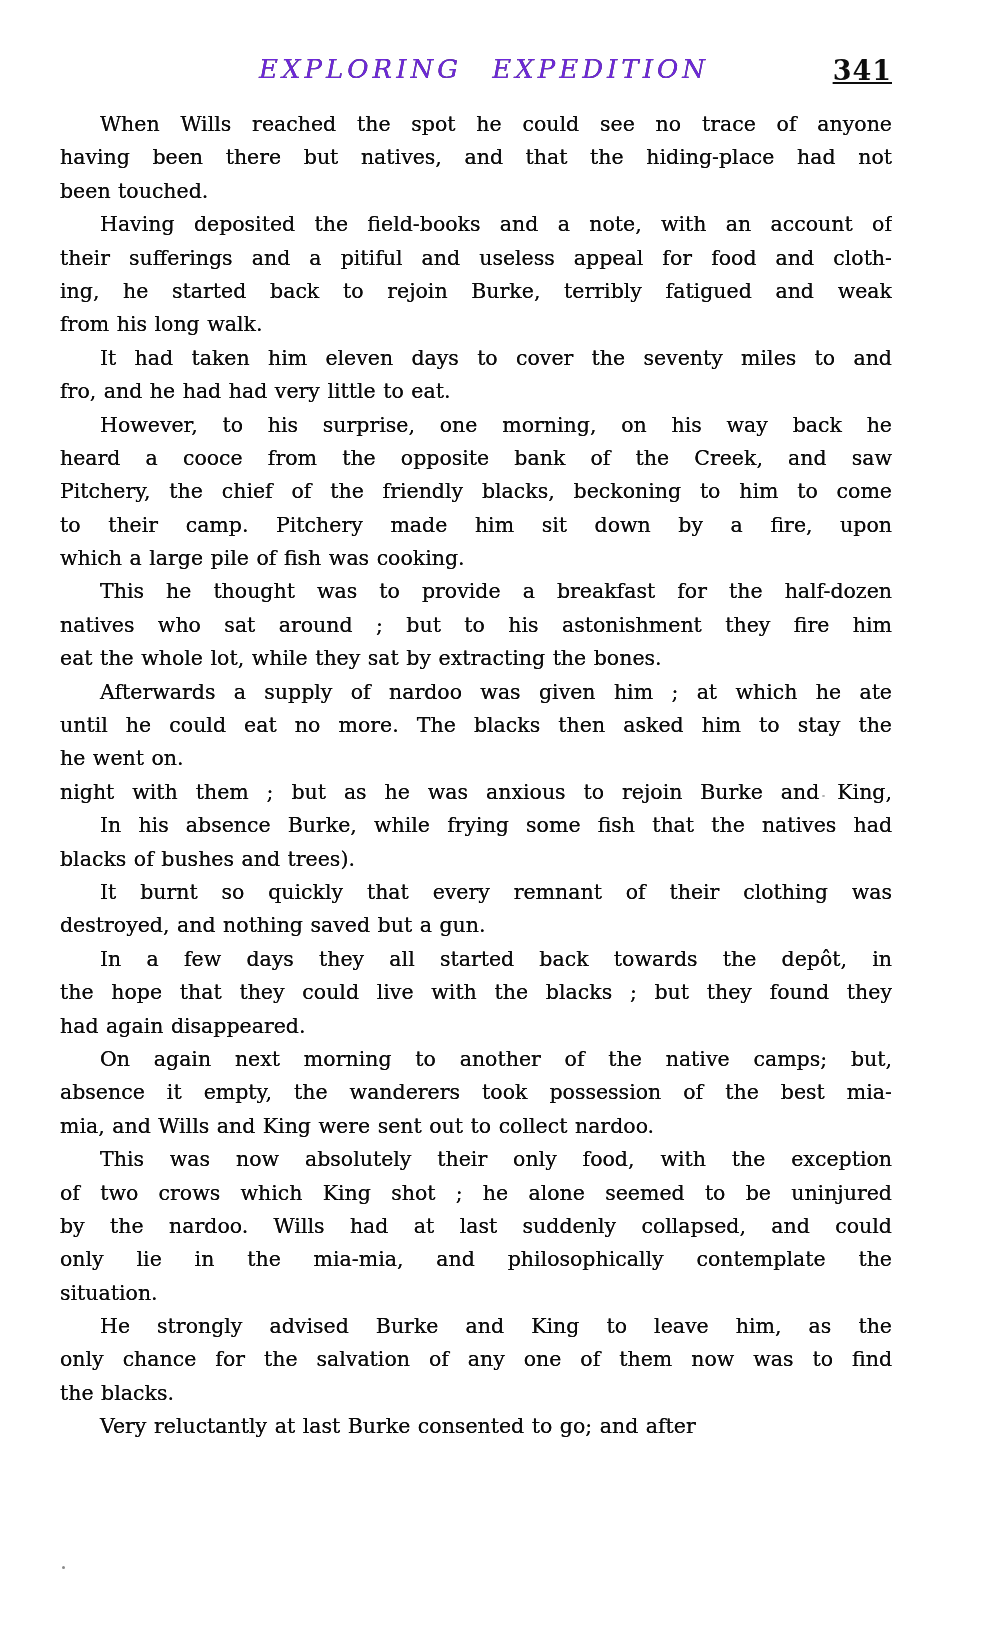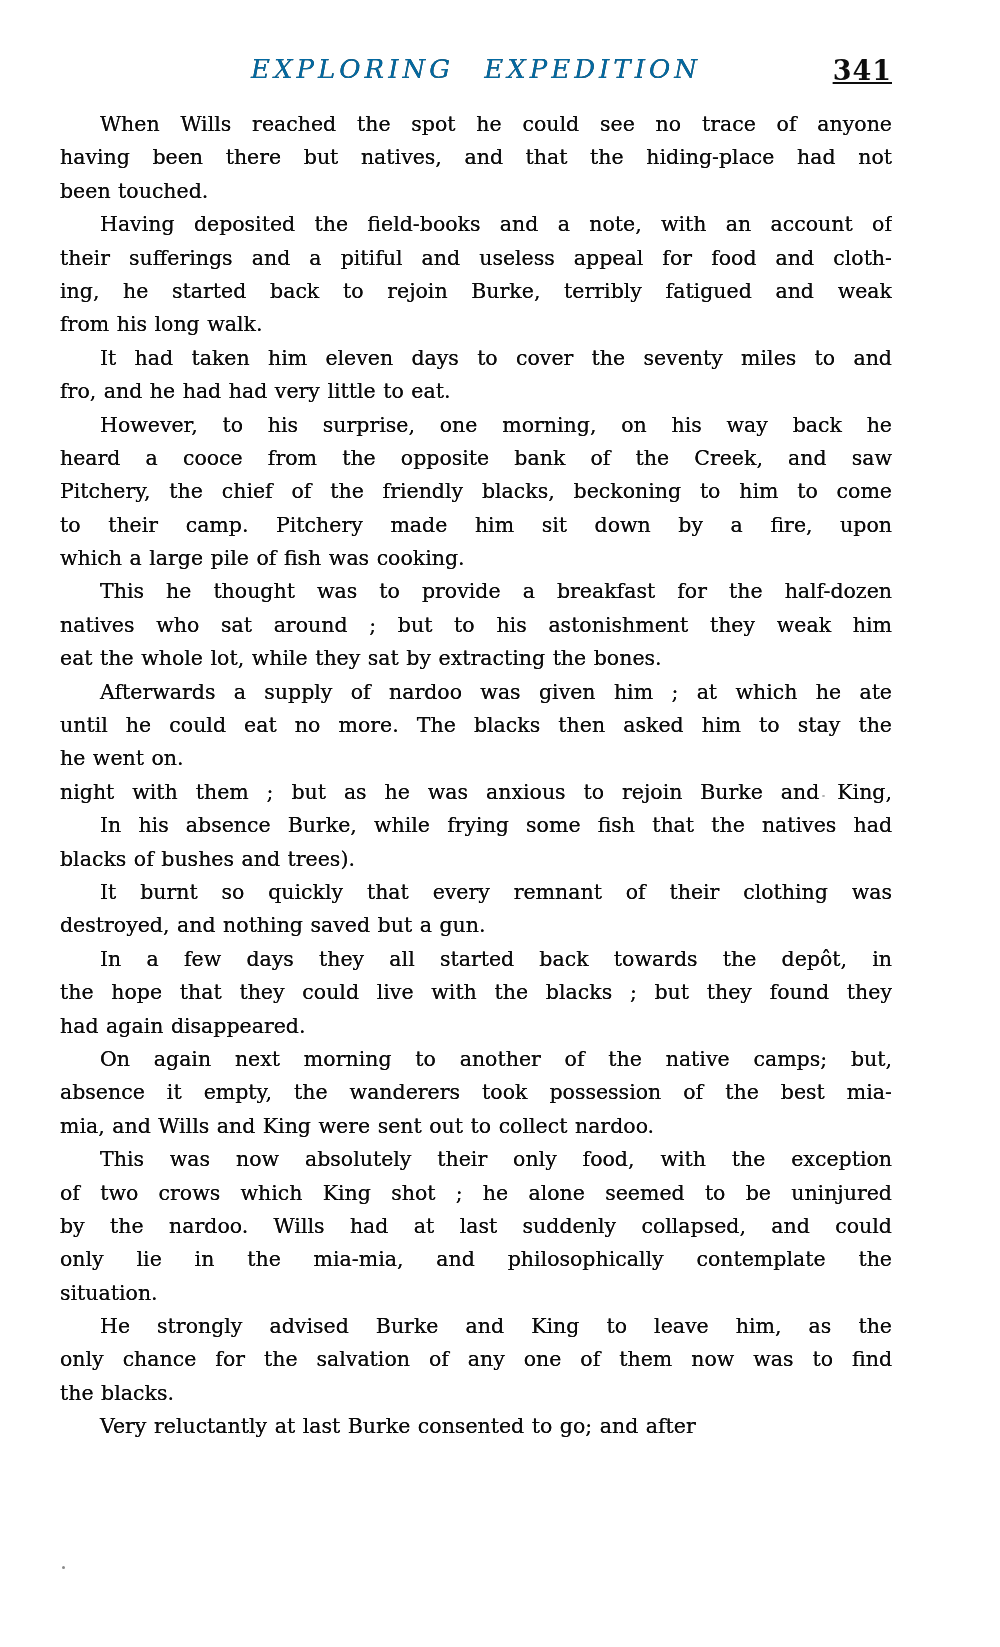--- a/index.html
+++ b/index.html
@@ -22,28 +22,28 @@
   }
   .header {
     position: absolute;
     top: 54px;
     left: 60px;
     width: 832px;
     height: 38px;
   }
   .running-title {
     position: absolute;
-    left: 0;
+    left: 8px;
     width: 100%;
     text-align: center;
     font-style: italic;
     font-size: 26px;
     letter-spacing: 4px;
     word-spacing: 18px;
-    color: #0369a1;
+    color: #6d28d9;
     text-shadow: 0 0 0.6px rgba(0,0,0,0.85);
   }
   .page-number {
     position: absolute;
     right: 0;
     top: 1px;
     font-size: 27px;
     font-weight: 700;
     letter-spacing: 1px;
     color: #0d0d0d;
@@ -106,21 +106,21 @@
       </div>
       <div class="para">
         <div class="line first">However, to his surprise, one morning, on his way back he</div>
         <div class="line">heard a cooce from the opposite bank of the Creek, and saw</div>
         <div class="line">Pitchery, the chief of the friendly blacks, beckoning to him to come</div>
         <div class="line">to their camp. Pitchery made him sit down by a fire, upon</div>
         <div class="line last">which a large pile of fish was cooking.</div>
       </div>
       <div class="para">
         <div class="line first">This he thought was to provide a breakfast for the half-dozen</div>
-        <div class="line">natives who sat around ; but to his astonishment they weak him</div>
+        <div class="line">natives who sat around ; but to his astonishment they fire him</div>
         <div class="line last">eat the whole lot, while they sat by extracting the bones.</div>
       </div>
       <div class="para">
         <div class="line first">Afterwards a supply of nardoo was given him ; at which he ate</div>
         <div class="line">until he could eat no more. The blacks then asked him to stay the</div>
         <div class="line last">he went on.</div>
         <div class="line">night with them ; but as he was anxious to rejoin Burke and King,</div>
       </div>
       <div class="para">
         <div class="line first">In his absence Burke, while frying some fish that the natives had</div>

